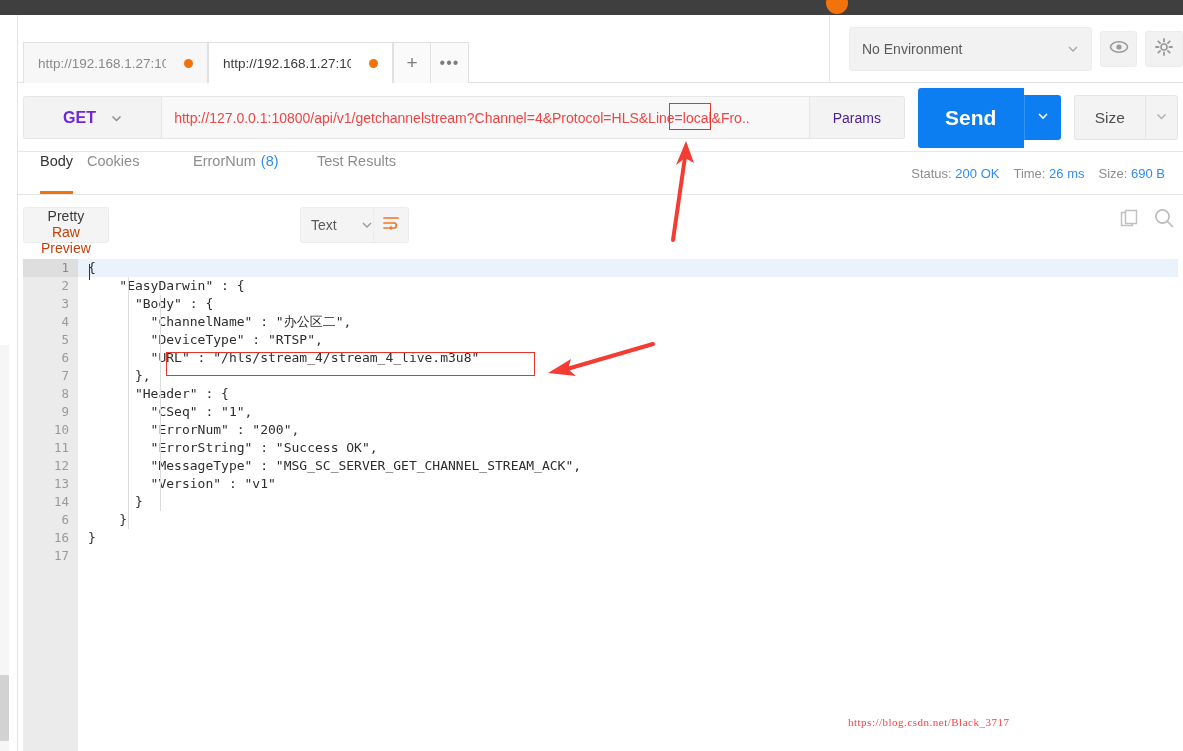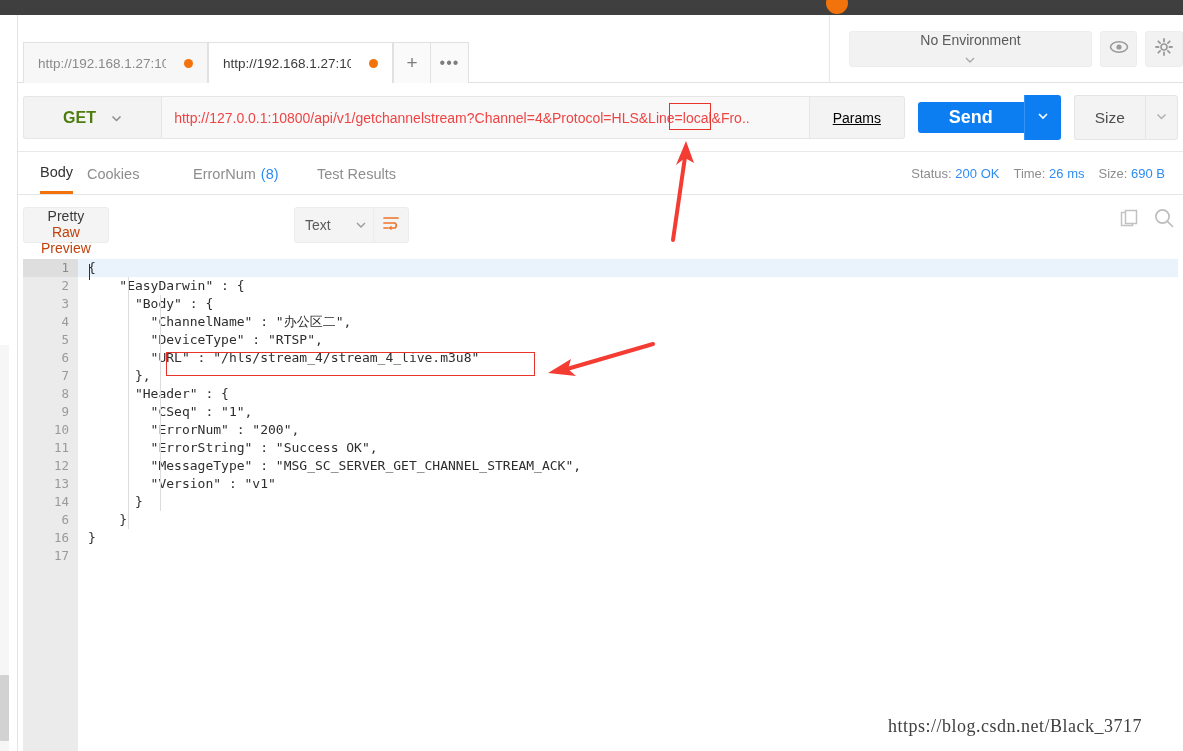--- a/index.html
+++ b/index.html
@@ -110,28 +110,27 @@
   }
 
   
   .env-area {
     position: absolute; left: 813px; top: 0;
     width: 352px; height: 68px;
     display: flex; align-items: center;
     padding-left: 18px;
   }
   .env-select {
-    width: 246px; height: 36px;
+    width: 246px; height: 44px;
     background: #f2f2f2;
     border: 1px solid #ececec;
     border-radius: 3px;
     display: flex; align-items: center;
     padding: 0 12px;
     cursor: pointer;
-    flex-direction: column;
   }
   .env-label { font-size: 14px; color: #5a5a5a; flex: 1; }
   .chev { width: 12px; height: 12px; }
   .chev svg { display: block; }
   .icon-btn {
     width: 38px; height: 36px;
     background: #f2f2f2;
     border: 1px solid #ececec;
     border-radius: 3px;
     margin-left: 8px;
@@ -151,21 +150,21 @@
   .method-box {
     width: 143px; height: 43px;
     background: #f3f3f3;
     border: 1px solid #e6e6e6;
     border-right: none;
     border-radius: 3px 0 0 3px;
     display: flex; align-items: center; justify-content: center;
     cursor: pointer;
   }
   .method-text {
-    font-size: 16px; font-weight: bold; color: #4d7c0f;
+    font-size: 16px; font-weight: bold; color: #6d28d9;
     margin-right: 14px;
   }
   .url-box {
     width: 671px; height: 43px;
     background: #f8f8f8;
     border: 1px solid #e6e6e6;
     display: flex; align-items: center;
     padding: 0 12px;
     position: relative;
     overflow: hidden;
@@ -175,31 +174,30 @@
     font-size: 14px; color: #ef4444;
     white-space: nowrap;
   }
   .params-btn {
     width: 98px; height: 43px;
     background: #f3f3f3;
     border: 1px solid #e6e6e6;
     border-left: none;
     border-radius: 0 3px 3px 0;
     display: flex; align-items: center; justify-content: center;
-    font-size: 14px; color: #000000;
-    cursor: pointer;
-    text-decoration: underline;
+    font-size: 14px; color: #4c1d95;
+    cursor: pointer;
   }
   .send-btn {
     margin-left: 13px;
-    width: 110px; height: 31px;
+    width: 110px; height: 60px;
     background: #0d7ef2;
     border-radius: 3px 0 0 3px;
     display: flex; align-items: center; justify-content: center;
-    color: #fff; font-size: 18px; font-weight: bold;
+    color: #fff; font-size: 21px; font-weight: bold;
     cursor: pointer;
   }
   .send-caret {
     width: 38px; height: 45px;
     background: #0d7ef2;
     border-left: 1px solid #3494f5;
     border-radius: 0 3px 3px 0;
     display: flex; align-items: center; justify-content: center;
     cursor: pointer;
   }
@@ -225,21 +223,21 @@
 
   
   .resp-tabs {
     position: absolute; left: 18px; top: 153px;
     width: 1165px; height: 42px;
     background: #ffffff;
     border-bottom: 1px solid #e5e5e5;
   }
   .rtab {
     position: absolute; top: 0; height: 41px;
-    display: flex; align-items: center;
+    display: flex; 
     font-size: 14.5px; color: #8d8d8d;
     cursor: pointer;
   }
   .rtab.active { color: #333; border-bottom: 3px solid #f2720c; }
   .rtab .count { color: #2f8cf0; margin-left: 5px; }
   .status-area {
     position: absolute; right: 18px; top: 0; height: 41px;
     display: flex; align-items: center;
     font-size: 13px; color: #8d8d8d;
   }
@@ -261,21 +259,21 @@
     display: flex; align-items: center; flex-direction: column;
   }
   .seg-item {
     padding: 0 17px; height: 36px;
     display: flex; align-items: center;
     font-size: 14px; color: #c2410c;
     cursor: pointer;
   }
   .seg-item.active { color: #3a3a3a; }
   .lang-select {
-    position: absolute; left: 276px; top: 11px;
+    position: absolute; left: 282px; top: 11px;
     width: 84px; height: 36px;
     background: #f4f4f4;
     border: 1px solid #ececec;
     border-radius: 3px;
     display: flex; align-items: center;
     padding: 0 10px;
     cursor: pointer;
   }
   .lang-text { font-size: 14px; color: #5a5a5a; flex: 1; }
   .wrap-btn {
@@ -341,24 +339,24 @@
   
   .anno { position: absolute; pointer-events: none; }
   .red-box {
     position: absolute;
     border: 1.5px solid #e8352a;
     pointer-events: none;
   }
   #box-hls { left: 669px; top: 103px; width: 42px; height: 27px; }
   #box-url { left: 166px; top: 352px; width: 369px; height: 24px; }
   .watermark {
-    position: absolute; left: 888px; top: 716px;
+    position: absolute; left: 848px; top: 716px;
     font-family: "Liberation Serif", serif;
-    font-size: 18px;
-    color: #404040;
+    font-size: 11px;
+    color: #ef4444;
     letter-spacing: 0.5px;
     white-space: nowrap;
   }
 </style>
 </head>
 <body>
 
 <div id="app">
 
   <div class="topbar">

